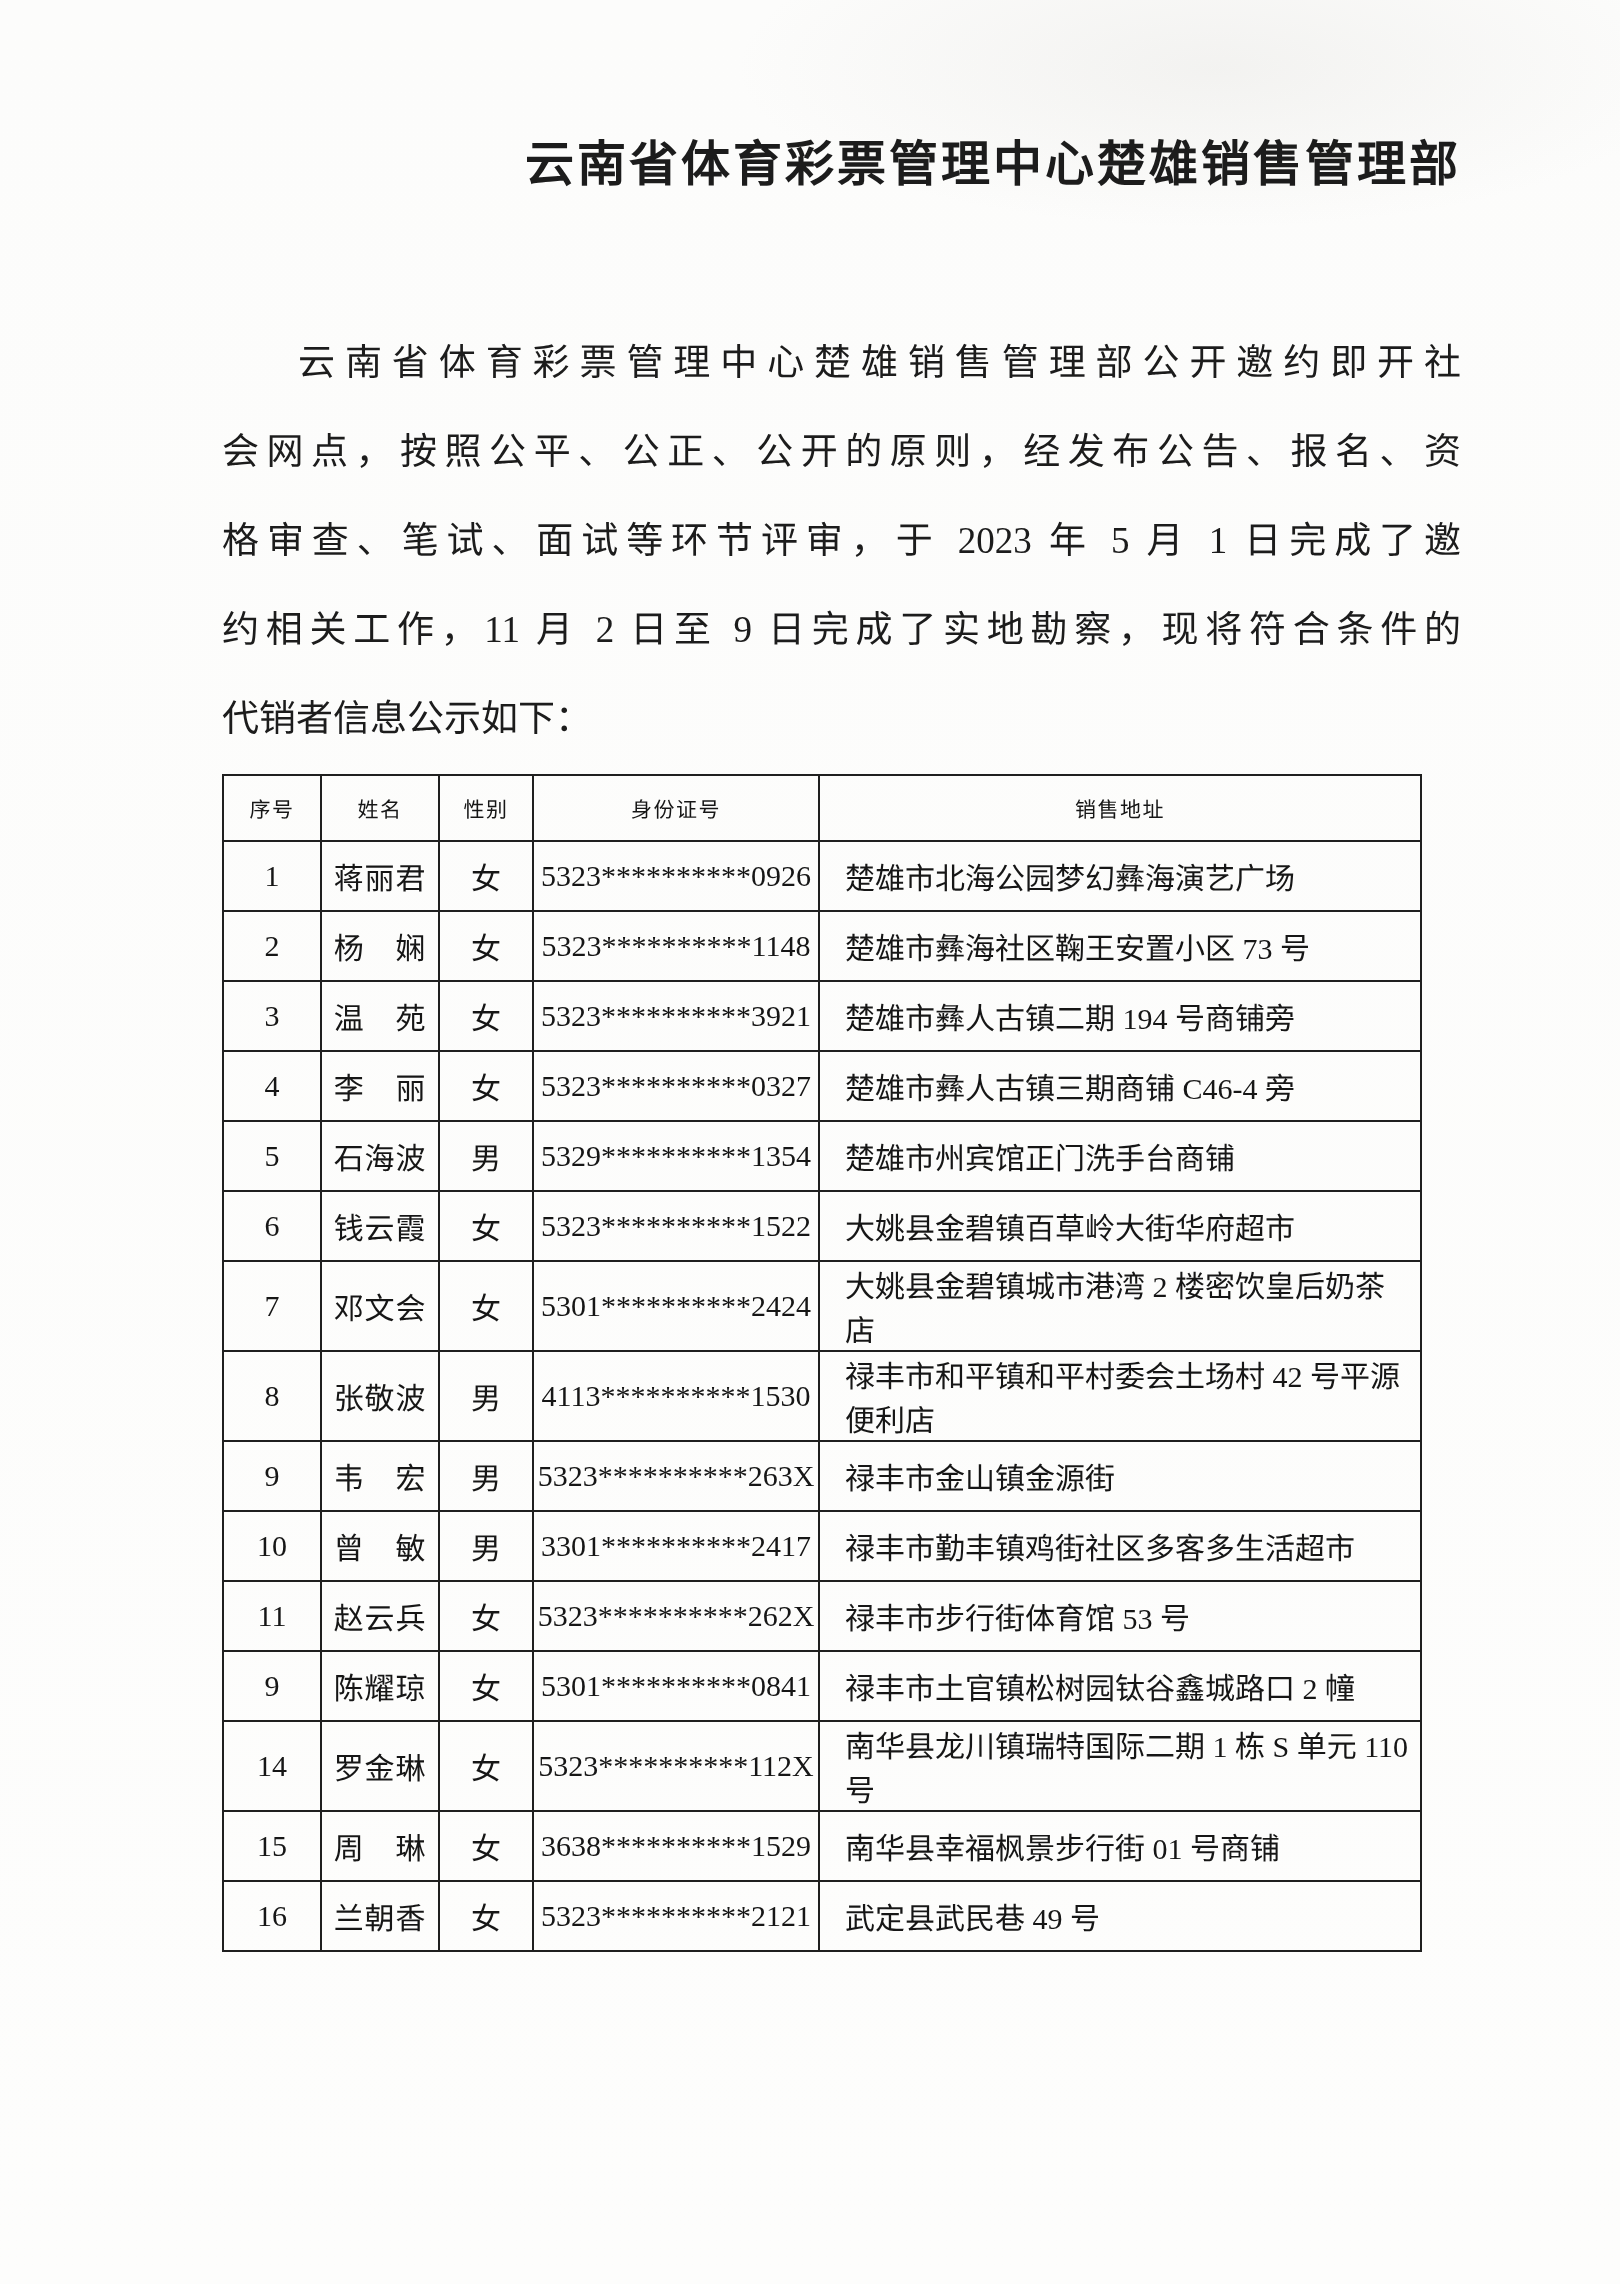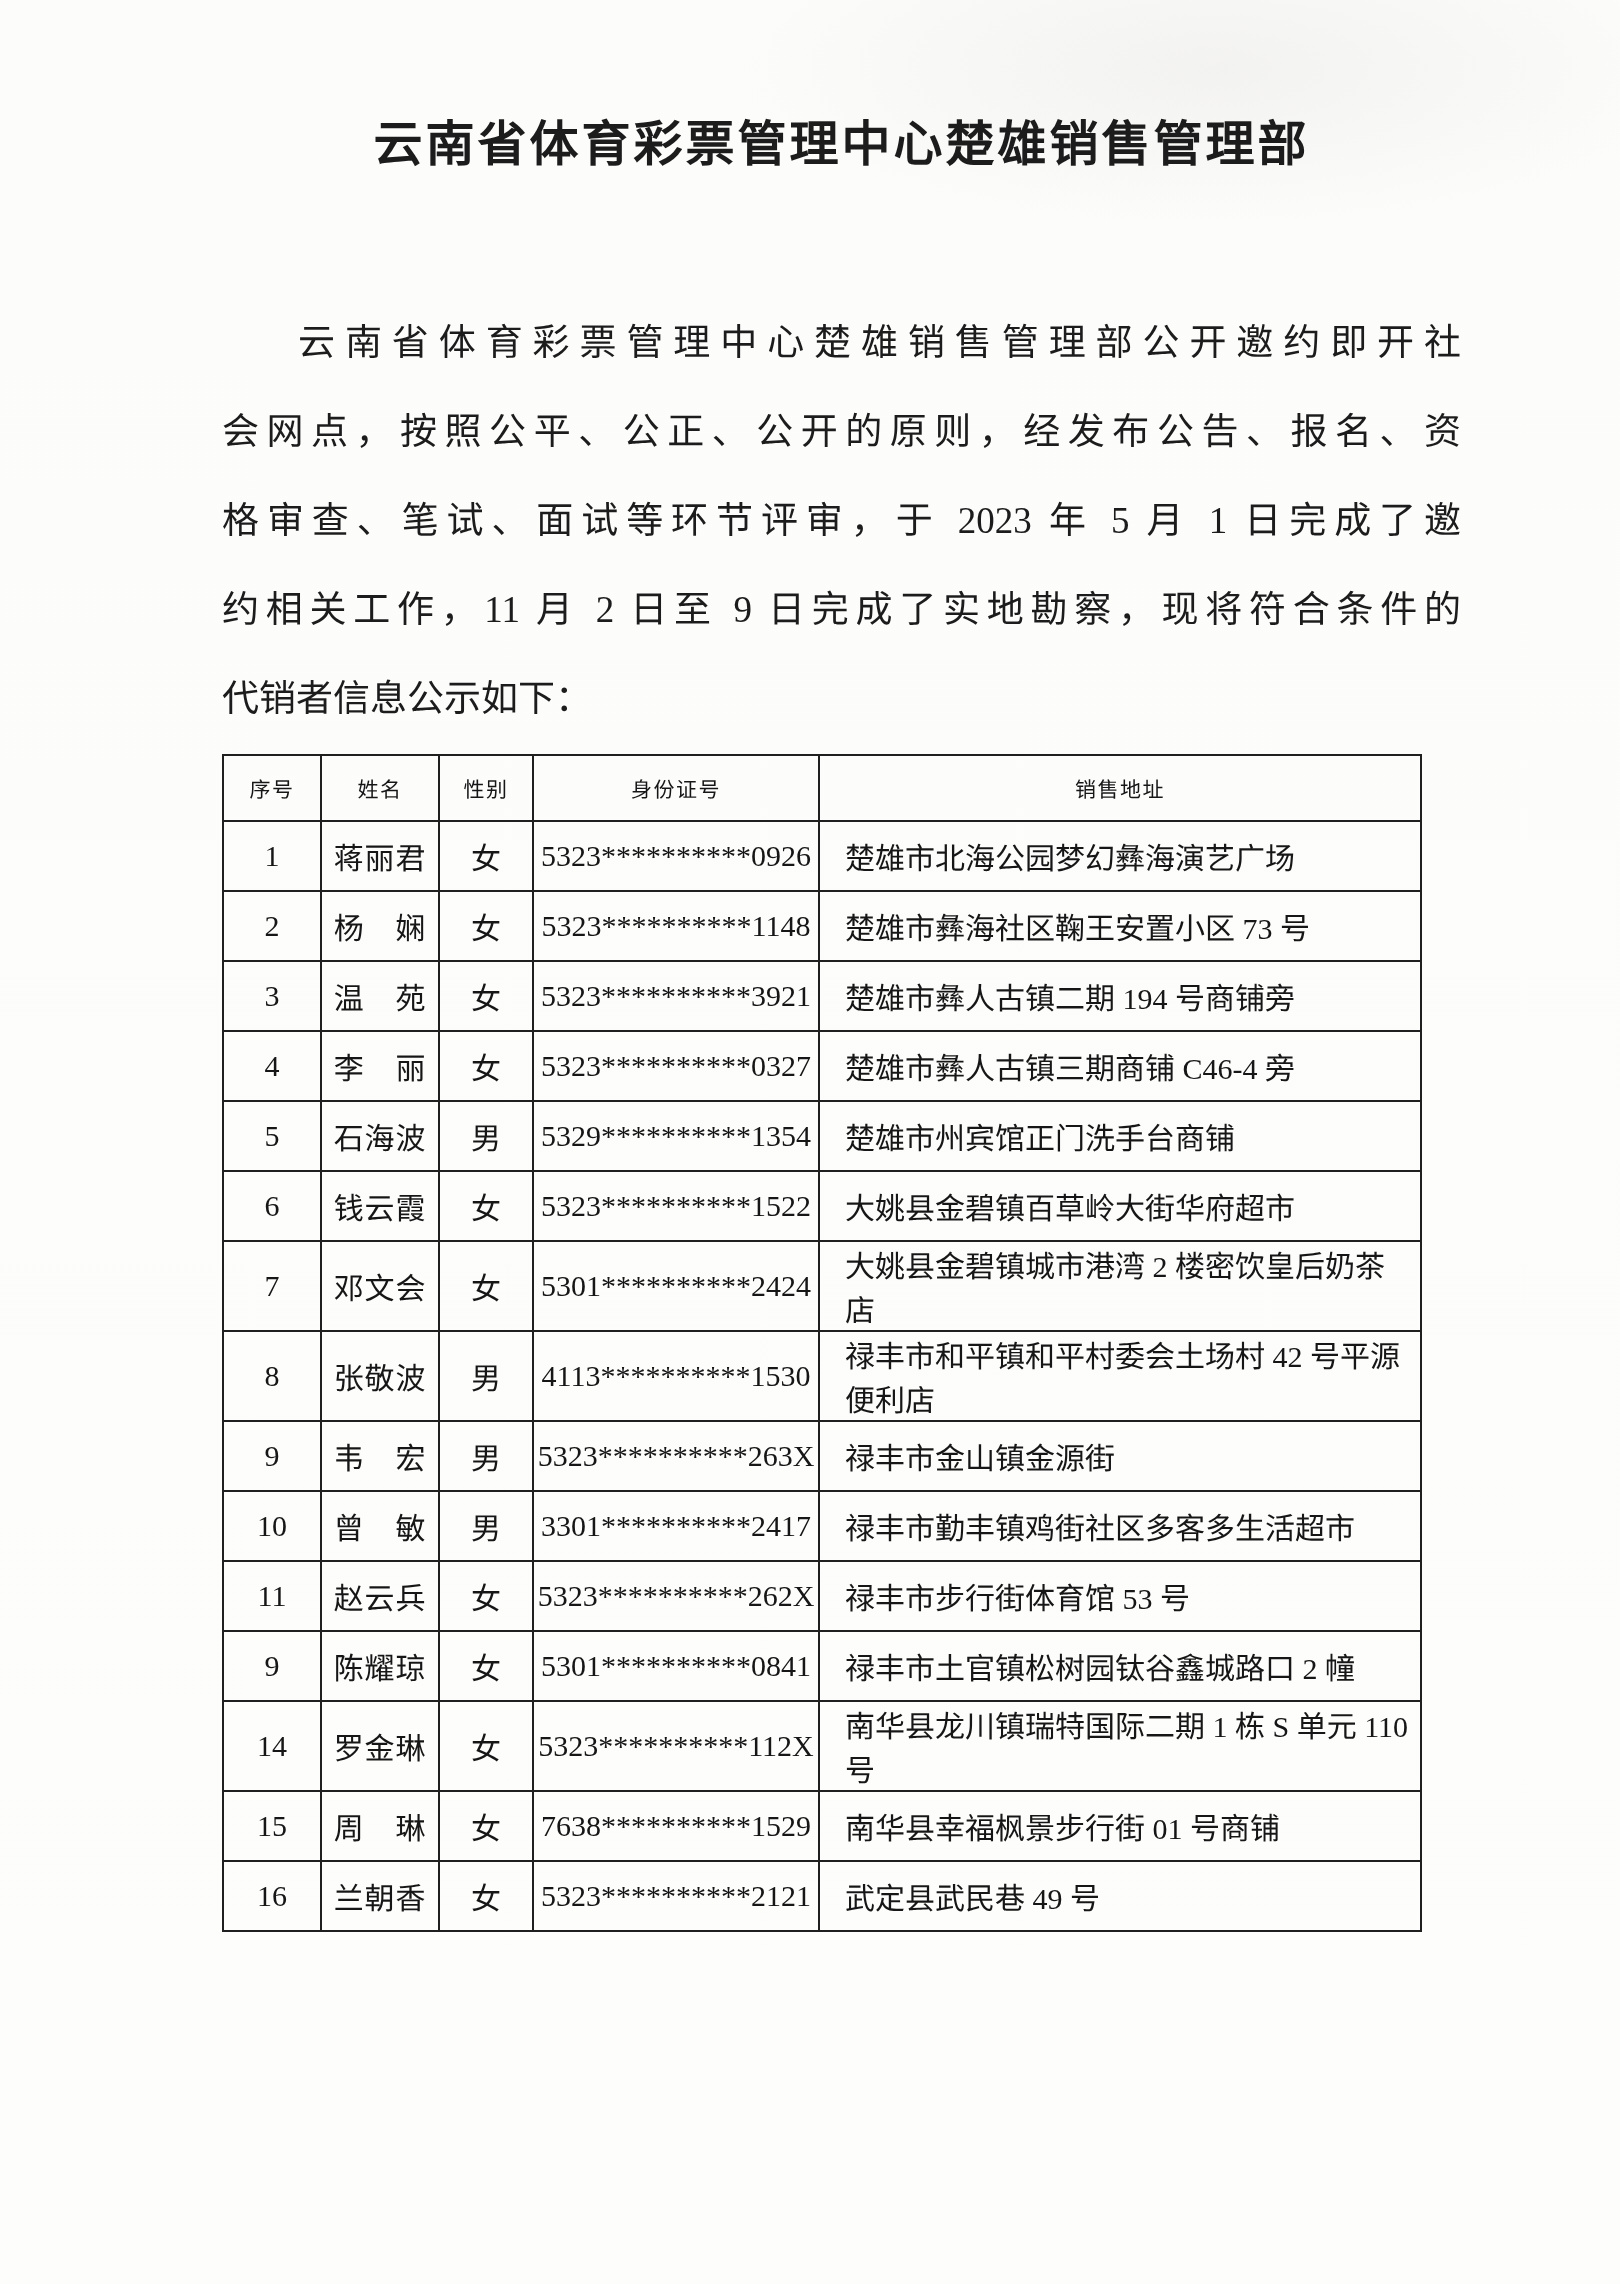--- a/index.html
+++ b/index.html
@@ -19,23 +19,22 @@
     font-family: "Liberation Serif", "DejaVu Serif", serif;
     overflow: hidden;
   }
   .content {
     position: absolute;
     left: 222px;
     top: 0;
     width: 1239px;
   }
   .title-block {
-    padding-top: 86px;
-    text-align: center;
-    margin-top: 11px;
+    padding-top: 117px;
+    text-align: right;
   }
   .title-block h1 {
     margin: 0;
     font-size: 49px;
     line-height: 96px;
     font-weight: bold;
     letter-spacing: 3px;
     white-space: nowrap;
   }
   .intro {
@@ -211,21 +210,21 @@
             <td class="col-0">14</td>
             <td class="col-1">罗金琳</td>
             <td class="col-2">女</td>
             <td class="col-3">5323**********112X</td>
             <td class="col-4">南华县龙川镇瑞特国际二期 1 栋 S 单元 110 号</td>
           </tr>
           <tr>
             <td class="col-0">15</td>
             <td class="col-1">周　琳</td>
             <td class="col-2">女</td>
-            <td class="col-3">7638**********1529</td>
+            <td class="col-3">3638**********1529</td>
             <td class="col-4">南华县幸福枫景步行街 01 号商铺</td>
           </tr>
           <tr>
             <td class="col-0">16</td>
             <td class="col-1">兰朝香</td>
             <td class="col-2">女</td>
             <td class="col-3">5323**********2121</td>
             <td class="col-4">武定县武民巷 49 号</td>
           </tr>
         </tbody>

